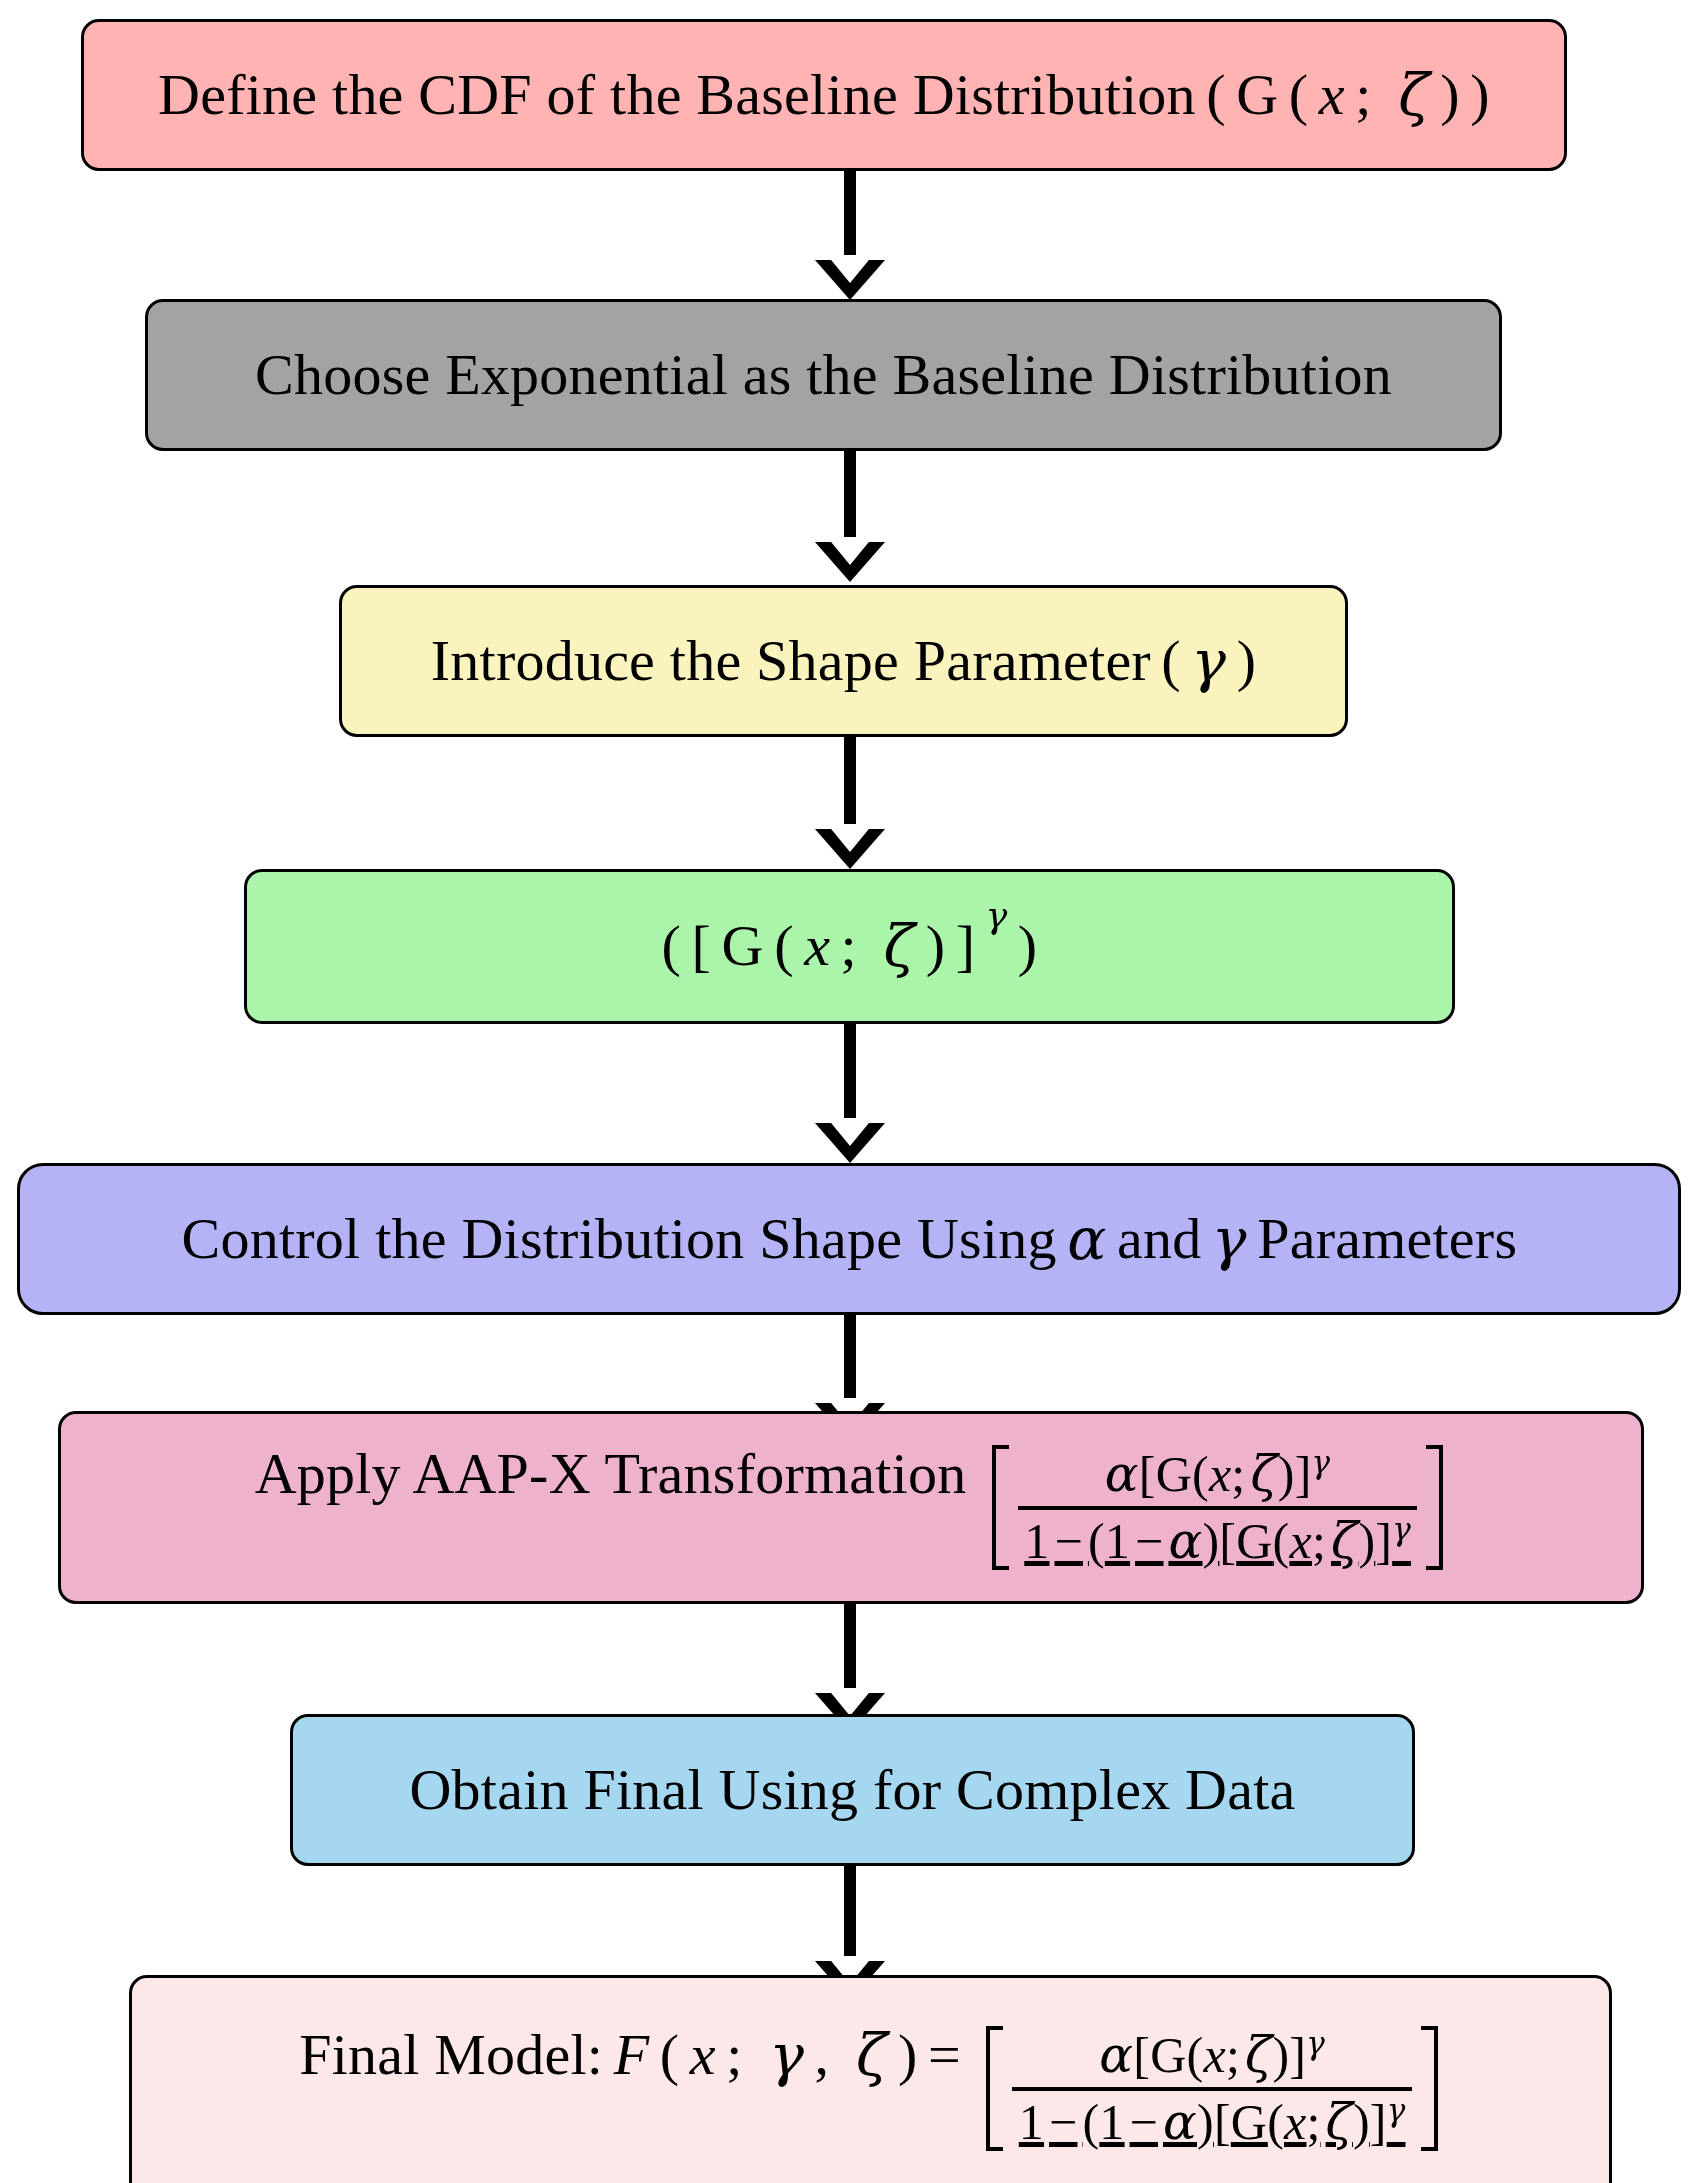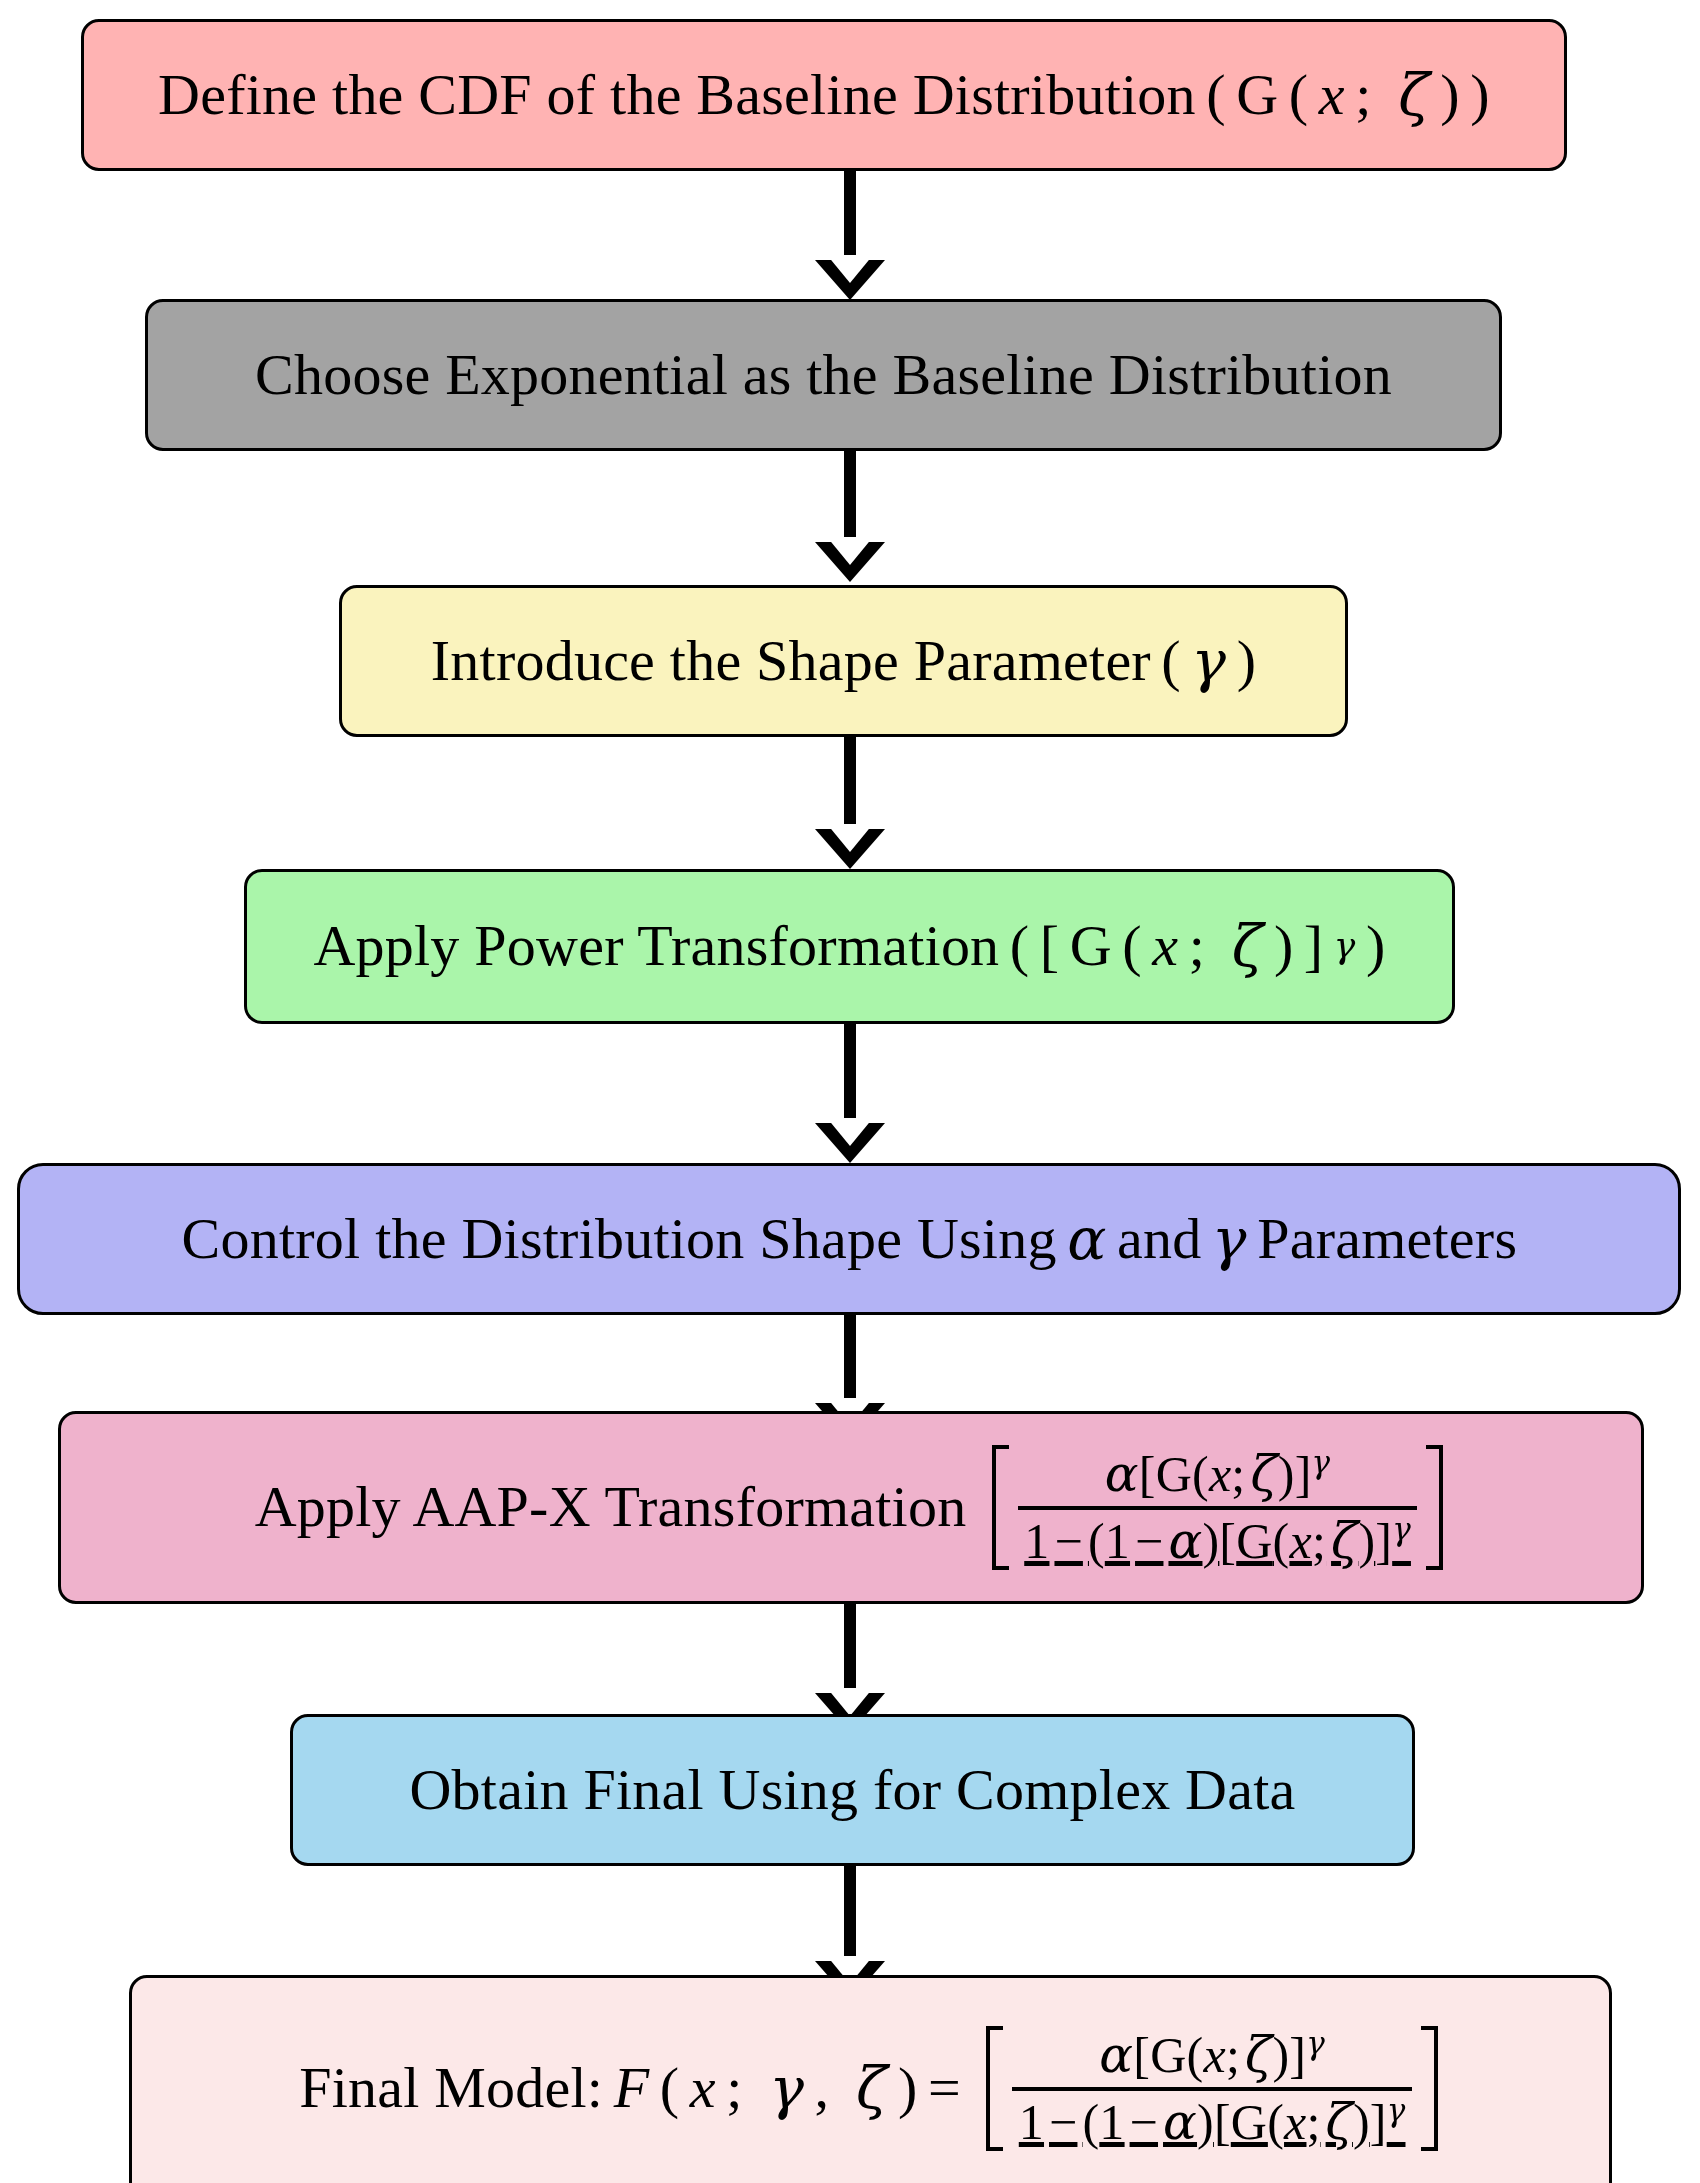--- a/index.html
+++ b/index.html
@@ -28,21 +28,20 @@
     display: flex;
     align-items: center;
     justify-content: center;
     color: #000000;
     line-height: 1.05;
     white-space: nowrap;
   }
 
   .node .label {
     display: inline-flex;
-    align-items: center;
     justify-content: center;
     gap: 0.18em;
     font-size: 58px;
     letter-spacing: 0.004em;
   }
 
   
   .mvar   { font-style: italic; }
   .mgrk   { font-style: italic; font-family: "DejaVu Serif", "Liberation Serif", serif; }
   .mup    { font-style: normal; }
@@ -144,21 +143,20 @@
         <span class="mgrk">γ</span>
         <span class="mup">)</span>
     </span>
   </div>
 
   <div class="conn" style="top:737px; height:100px;"></div>
   <div class="arrowhead" style="top:829px;"></div>
 
   <div class="node" style="left:244px; top:869px; width:1211px; height:155px; background:#AAF5AA;">
     <span class="label">
-      <span>Apply Power Transformation</span>
       <span class="mup">(</span>
         <span class="mup">[</span>
         <span class="mup">G</span>
         <span class="mup">(</span>
         <span class="mvar">x</span>
         <span class="mup">;</span>
         <span class="thin"></span>
         <span class="mgrk">ζ</span>
         <span class="mup">)</span>
         <span class="mup">]</span>

